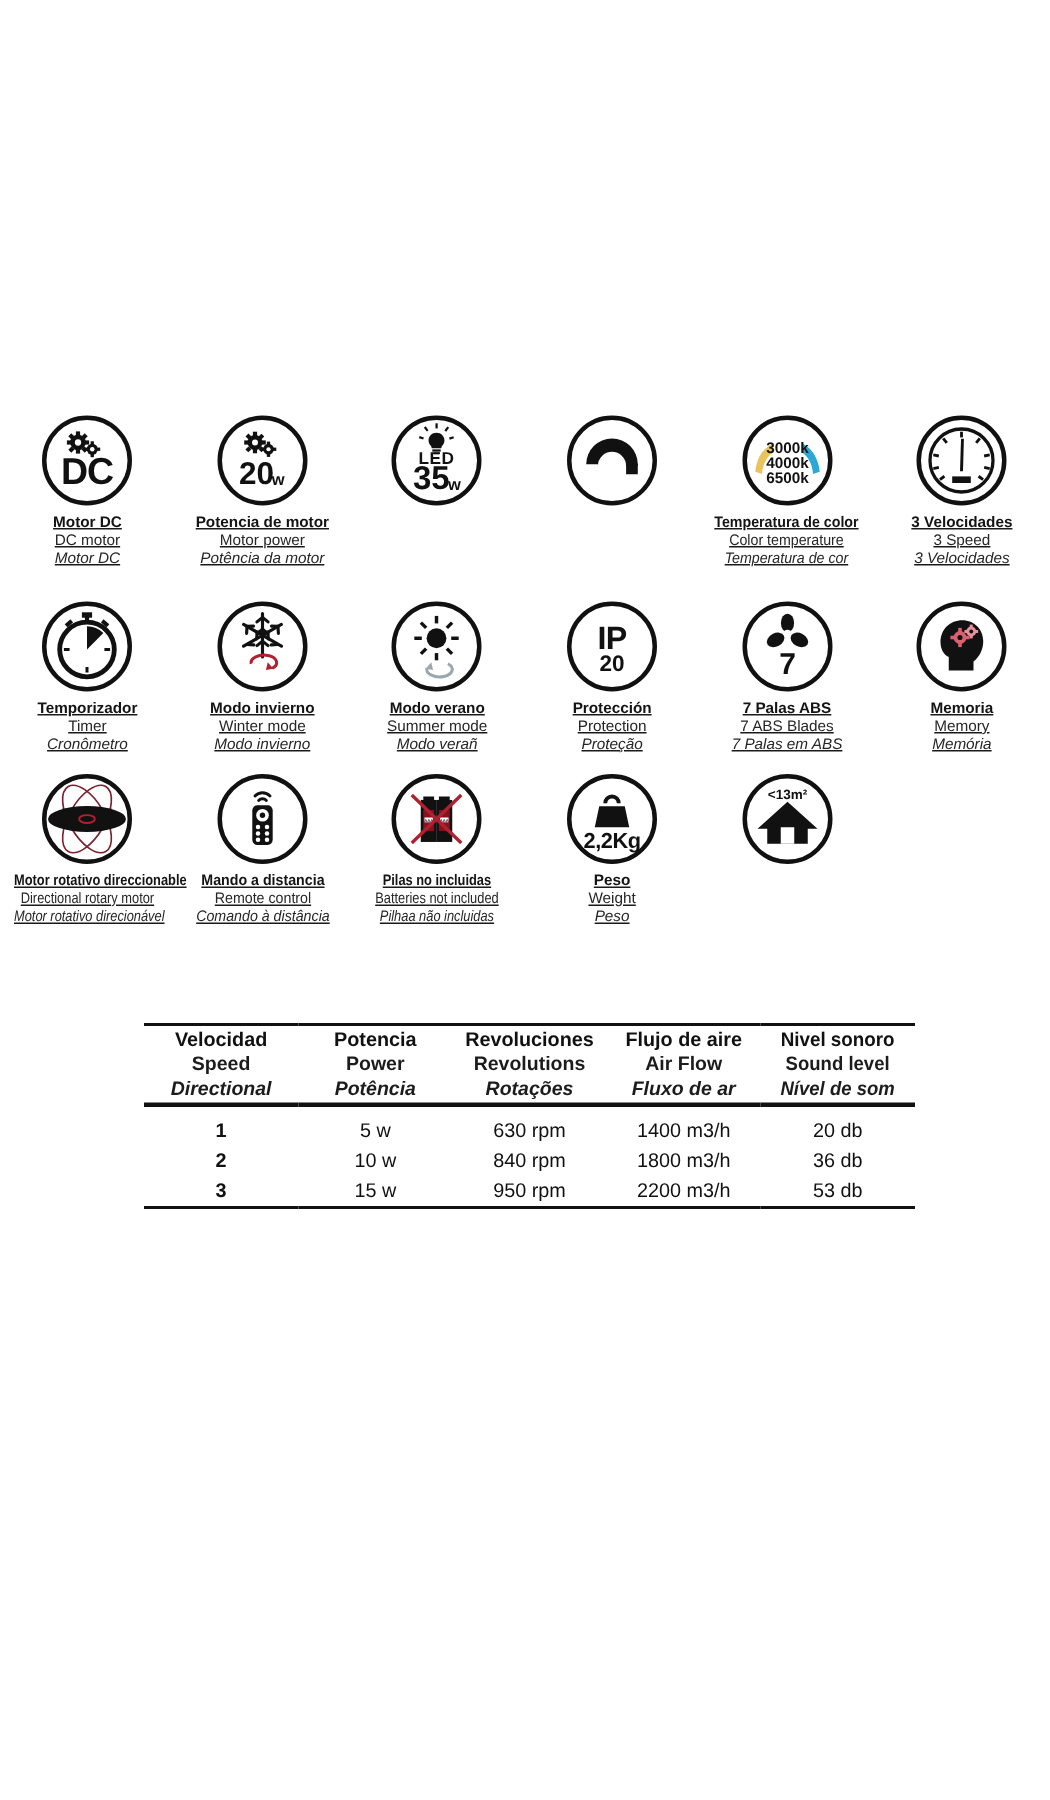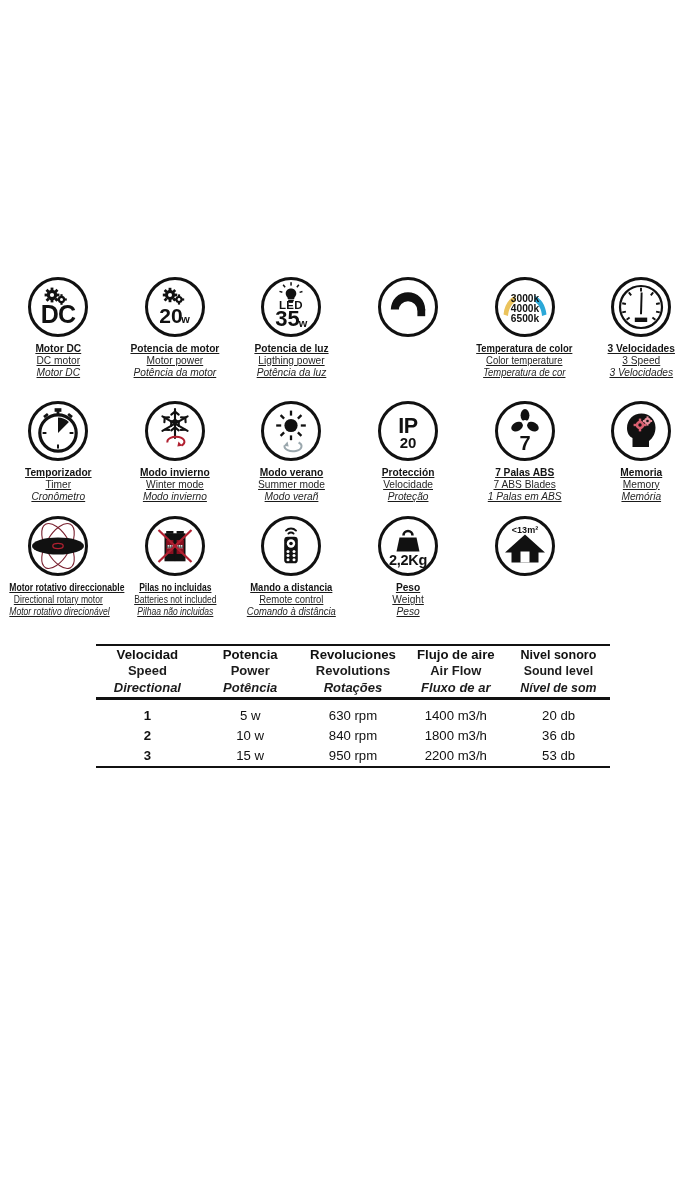--- a/index.html
+++ b/index.html
@@ -81,21 +81,21 @@
   }
   .cond-s .lbl-es, .cond-s .lbl-en, .cond-s .lbl-pt {
     transform: scaleX(0.93);
     transform-origin: center;
     display: block;
   }
 
   
   #spec-table-wrap {
     position: absolute;
-    top: 644px;
+    top: 682px;
     left: 96px;
     width: 514px;
   }
   table.spec {
     border-collapse: collapse;
     width: 514px;
     table-layout: fixed;
   }
   table.spec th, table.spec td {
     text-align: center;
@@ -227,25 +227,20 @@
             <rect x="23.4" y="8.4" width="1.5" height="3.2" transform="rotate(-38 24.1 10)"></rect>
             <rect x="37.1" y="8.4" width="1.5" height="3.2" transform="rotate(38 37.8 10)"></rect>
             <rect x="20.2" y="14.4" width="1.5" height="3.0" transform="rotate(-72 20.9 15.9)"></rect>
             <rect x="40.3" y="14.4" width="1.5" height="3.0" transform="rotate(72 41 15.9)"></rect>
           </g>
           <text x="31" y="33.4" text-anchor="middle" font-family="Liberation Sans, sans-serif" font-size="11.5" font-weight="bold" fill="#111" letter-spacing="0.3">LED</text>
           <text x="27.5" y="50" text-anchor="middle" font-family="Liberation Sans, sans-serif" font-size="22" font-weight="bold" fill="#111">35</text>
           <text x="43" y="50.5" text-anchor="middle" font-family="Liberation Sans, sans-serif" font-size="11" font-weight="bold" fill="#111">w</text>
         </svg>
       </div>
-      <div class="icon-labels">
-        <div class="lbl-es">Potencia de luz</div>
-        <div class="lbl-en">Ligthing power</div>
-        <div class="lbl-pt">Potência da luz</div>
-      </div>
     </div>
 
     <div class="icon-cell cond-s">
       <div class="icon-art">
         <svg viewBox="0 0 62 62">
           <circle cx="31" cy="31" r="28.5" fill="#fff" stroke="#111" stroke-width="3"></circle>
           <path d="M13.8 33.5 A17.2 17.2 0 0 1 48.2 33.5 L48.2 34.6 L40.4 34.6
                    A9.4 9.4 0 0 0 21.6 34.6 L21.6 33.5 Z" fill="#111"></path>
           <path d="M48.2 33.2 L48.2 40.2 L40.4 40.2 L40.4 33.2 Z" fill="#111"></path>
         </svg>
@@ -395,42 +390,42 @@
     <div class="icon-cell">
       <div class="icon-art">
         <svg viewBox="0 0 62 62">
           <circle cx="31" cy="31" r="28.5" fill="#fff" stroke="#111" stroke-width="3"></circle>
           <text x="31" y="32.5" text-anchor="middle" font-family="Liberation Sans, sans-serif" font-size="21.5" font-weight="bold" fill="#111" letter-spacing="-0.5">IP</text>
           <text x="31" y="47.5" text-anchor="middle" font-family="Liberation Sans, sans-serif" font-size="15" font-weight="bold" fill="#111">20</text>
         </svg>
       </div>
       <div class="icon-labels">
         <div class="lbl-es">Protección</div>
-        <div class="lbl-en">Velocidade</div>
+        <div class="lbl-en">Protection</div>
         <div class="lbl-pt">Proteção</div>
       </div>
     </div>
 
     <div class="icon-cell">
       <div class="icon-art">
         <svg viewBox="0 0 62 62">
           <circle cx="31" cy="31" r="28.5" fill="#fff" stroke="#111" stroke-width="3"></circle>
           <g fill="#111">
             <ellipse cx="31" cy="15.3" rx="4.4" ry="6.2"></ellipse>
             <ellipse cx="23.1" cy="26.6" rx="6.2" ry="4.4" transform="rotate(-28 23.1 26.6)"></ellipse>
             <ellipse cx="38.9" cy="26.6" rx="6.2" ry="4.4" transform="rotate(28 38.9 26.6)"></ellipse>
             <circle cx="31" cy="22.5" r="2.6" fill="#fff"></circle>
           </g>
           <text x="31" y="49.5" text-anchor="middle" font-family="Liberation Sans, sans-serif" font-size="20" font-weight="bold" fill="#111">7</text>
         </svg>
       </div>
       <div class="icon-labels">
         <div class="lbl-es">7 Palas ABS</div>
         <div class="lbl-en">7 ABS Blades</div>
-        <div class="lbl-pt">1 Palas em ABS</div>
+        <div class="lbl-pt">7 Palas em ABS</div>
       </div>
     </div>
 
     <div class="icon-cell">
       <div class="icon-art">
         <svg viewBox="0 0 62 62">
           <circle cx="31" cy="31" r="28.5" fill="#fff" stroke="#111" stroke-width="3"></circle>
           <path d="M22.5 47 L22.5 38 C19 36.5 17 32.5 17 28 C17 19.5 23.5 13.5 31.5 13.5
                    C39.5 13.5 45.5 19.5 45.5 27.5 C45.5 33 43 38 39 41 L39 47 Z" fill="#111"></path>
           <g>
@@ -475,51 +470,20 @@
           <ellipse cx="31" cy="31" rx="5.2" ry="2.6" fill="none" stroke="#B02030" stroke-width="1.3"></ellipse>
         </svg>
       </div>
       <div class="icon-labels">
         <div class="lbl-es">Motor rotativo direccionable</div>
         <div class="lbl-en">Directional rotary motor</div>
         <div class="lbl-pt">Motor rotativo direcionável</div>
       </div>
     </div>
 
-    <div class="icon-cell cond">
-      <div class="icon-art">
-        <svg viewBox="0 0 62 62">
-          <circle cx="31" cy="31" r="28.5" fill="#fff" stroke="#111" stroke-width="3"></circle>
-          <g>
-            <rect x="22.2" y="16" width="7.2" height="2.8" fill="#111"></rect>
-            <rect x="20.5" y="18.3" width="10.6" height="28" fill="#111"></rect>
-            <rect x="22.2" y="25" width="7.2" height="14" fill="#8A1020"></rect>
-            <rect x="23" y="30" width="5.6" height="3.2" fill="#fff"></rect>
-            <text x="25.8" y="32.8" text-anchor="middle" font-family="Liberation Sans, sans-serif" font-size="2.8" font-weight="bold" fill="#111">AAA</text>
-          </g>
-          <g>
-            <rect x="32.6" y="16" width="7.2" height="2.8" fill="#111"></rect>
-            <rect x="30.9" y="18.3" width="10.6" height="28" fill="#111"></rect>
-            <rect x="32.6" y="25" width="7.2" height="14" fill="#8A1020"></rect>
-            <rect x="33.4" y="30" width="5.6" height="3.2" fill="#fff"></rect>
-            <text x="36.2" y="32.8" text-anchor="middle" font-family="Liberation Sans, sans-serif" font-size="2.8" font-weight="bold" fill="#111">AAA</text>
-          </g>
-          <g stroke="#B02030" stroke-width="2.2">
-            <line x1="14.5" y1="15" x2="47.5" y2="47"></line>
-            <line x1="47.5" y1="15" x2="14.5" y2="47"></line>
-          </g>
-        </svg>
-      </div>
-      <div class="icon-labels">
-        <div class="lbl-es">Pilas no incluidas</div>
-        <div class="lbl-en">Batteries not included</div>
-        <div class="lbl-pt">Pilhaa não incluidas</div>
-      </div>
-    </div>
-
     <div class="icon-cell cond-s">
       <div class="icon-art">
         <svg viewBox="0 0 62 62">
           <circle cx="31" cy="31" r="28.5" fill="#fff" stroke="#111" stroke-width="3"></circle>
           <g fill="none" stroke="#111" stroke-width="1.9" stroke-linecap="round">
             <path d="M26 15.6 A7 7 0 0 1 36 15.6"></path>
             <path d="M28.4 18.6 A3.6 3.6 0 0 1 33.6 18.6"></path>
           </g>
           <rect x="24.2" y="21.8" width="13.6" height="26.5" rx="3.4" fill="#111"></rect>
           <circle cx="31" cy="28.5" r="4.2" fill="#fff"></circle>
@@ -531,20 +495,51 @@
               <circle cx="34" cy="40.6" r="1.5"></circle>
             <circle cx="28" cy="44.8" r="1.5"></circle>
               <circle cx="34" cy="44.8" r="1.5"></circle>
           </g>
         </svg>
       </div>
       <div class="icon-labels">
         <div class="lbl-es">Mando a distancia</div>
         <div class="lbl-en">Remote control</div>
         <div class="lbl-pt">Comando à distância</div>
+      </div>
+    </div>
+
+    <div class="icon-cell cond">
+      <div class="icon-art">
+        <svg viewBox="0 0 62 62">
+          <circle cx="31" cy="31" r="28.5" fill="#fff" stroke="#111" stroke-width="3"></circle>
+          <g>
+            <rect x="22.2" y="16" width="7.2" height="2.8" fill="#111"></rect>
+            <rect x="20.5" y="18.3" width="10.6" height="28" fill="#111"></rect>
+            <rect x="22.2" y="25" width="7.2" height="14" fill="#8A1020"></rect>
+            <rect x="23" y="30" width="5.6" height="3.2" fill="#fff"></rect>
+            <text x="25.8" y="32.8" text-anchor="middle" font-family="Liberation Sans, sans-serif" font-size="2.8" font-weight="bold" fill="#111">AAA</text>
+          </g>
+          <g>
+            <rect x="32.6" y="16" width="7.2" height="2.8" fill="#111"></rect>
+            <rect x="30.9" y="18.3" width="10.6" height="28" fill="#111"></rect>
+            <rect x="32.6" y="25" width="7.2" height="14" fill="#8A1020"></rect>
+            <rect x="33.4" y="30" width="5.6" height="3.2" fill="#fff"></rect>
+            <text x="36.2" y="32.8" text-anchor="middle" font-family="Liberation Sans, sans-serif" font-size="2.8" font-weight="bold" fill="#111">AAA</text>
+          </g>
+          <g stroke="#B02030" stroke-width="2.2">
+            <line x1="14.5" y1="15" x2="47.5" y2="47"></line>
+            <line x1="47.5" y1="15" x2="14.5" y2="47"></line>
+          </g>
+        </svg>
+      </div>
+      <div class="icon-labels">
+        <div class="lbl-es">Pilas no incluidas</div>
+        <div class="lbl-en">Batteries not included</div>
+        <div class="lbl-pt">Pilhaa não incluidas</div>
       </div>
     </div>
 
     <div class="icon-cell">
       <div class="icon-art">
         <svg viewBox="0 0 62 62">
           <circle cx="31" cy="31" r="28.5" fill="#fff" stroke="#111" stroke-width="3"></circle>
           <path d="M26.5 20.5 A4.5 4.5 0 0 1 35.5 20.5" fill="none" stroke="#111" stroke-width="2.6"></path>
           <path d="M22.5 22.5 L39.5 22.5 L42.5 36.5 L19.5 36.5 Z" fill="#111"></path>
           <text x="31" y="50" text-anchor="middle" font-family="Liberation Sans, sans-serif" font-size="14.5" font-weight="bold" fill="#111" letter-spacing="-0.3">2,2Kg</text>

